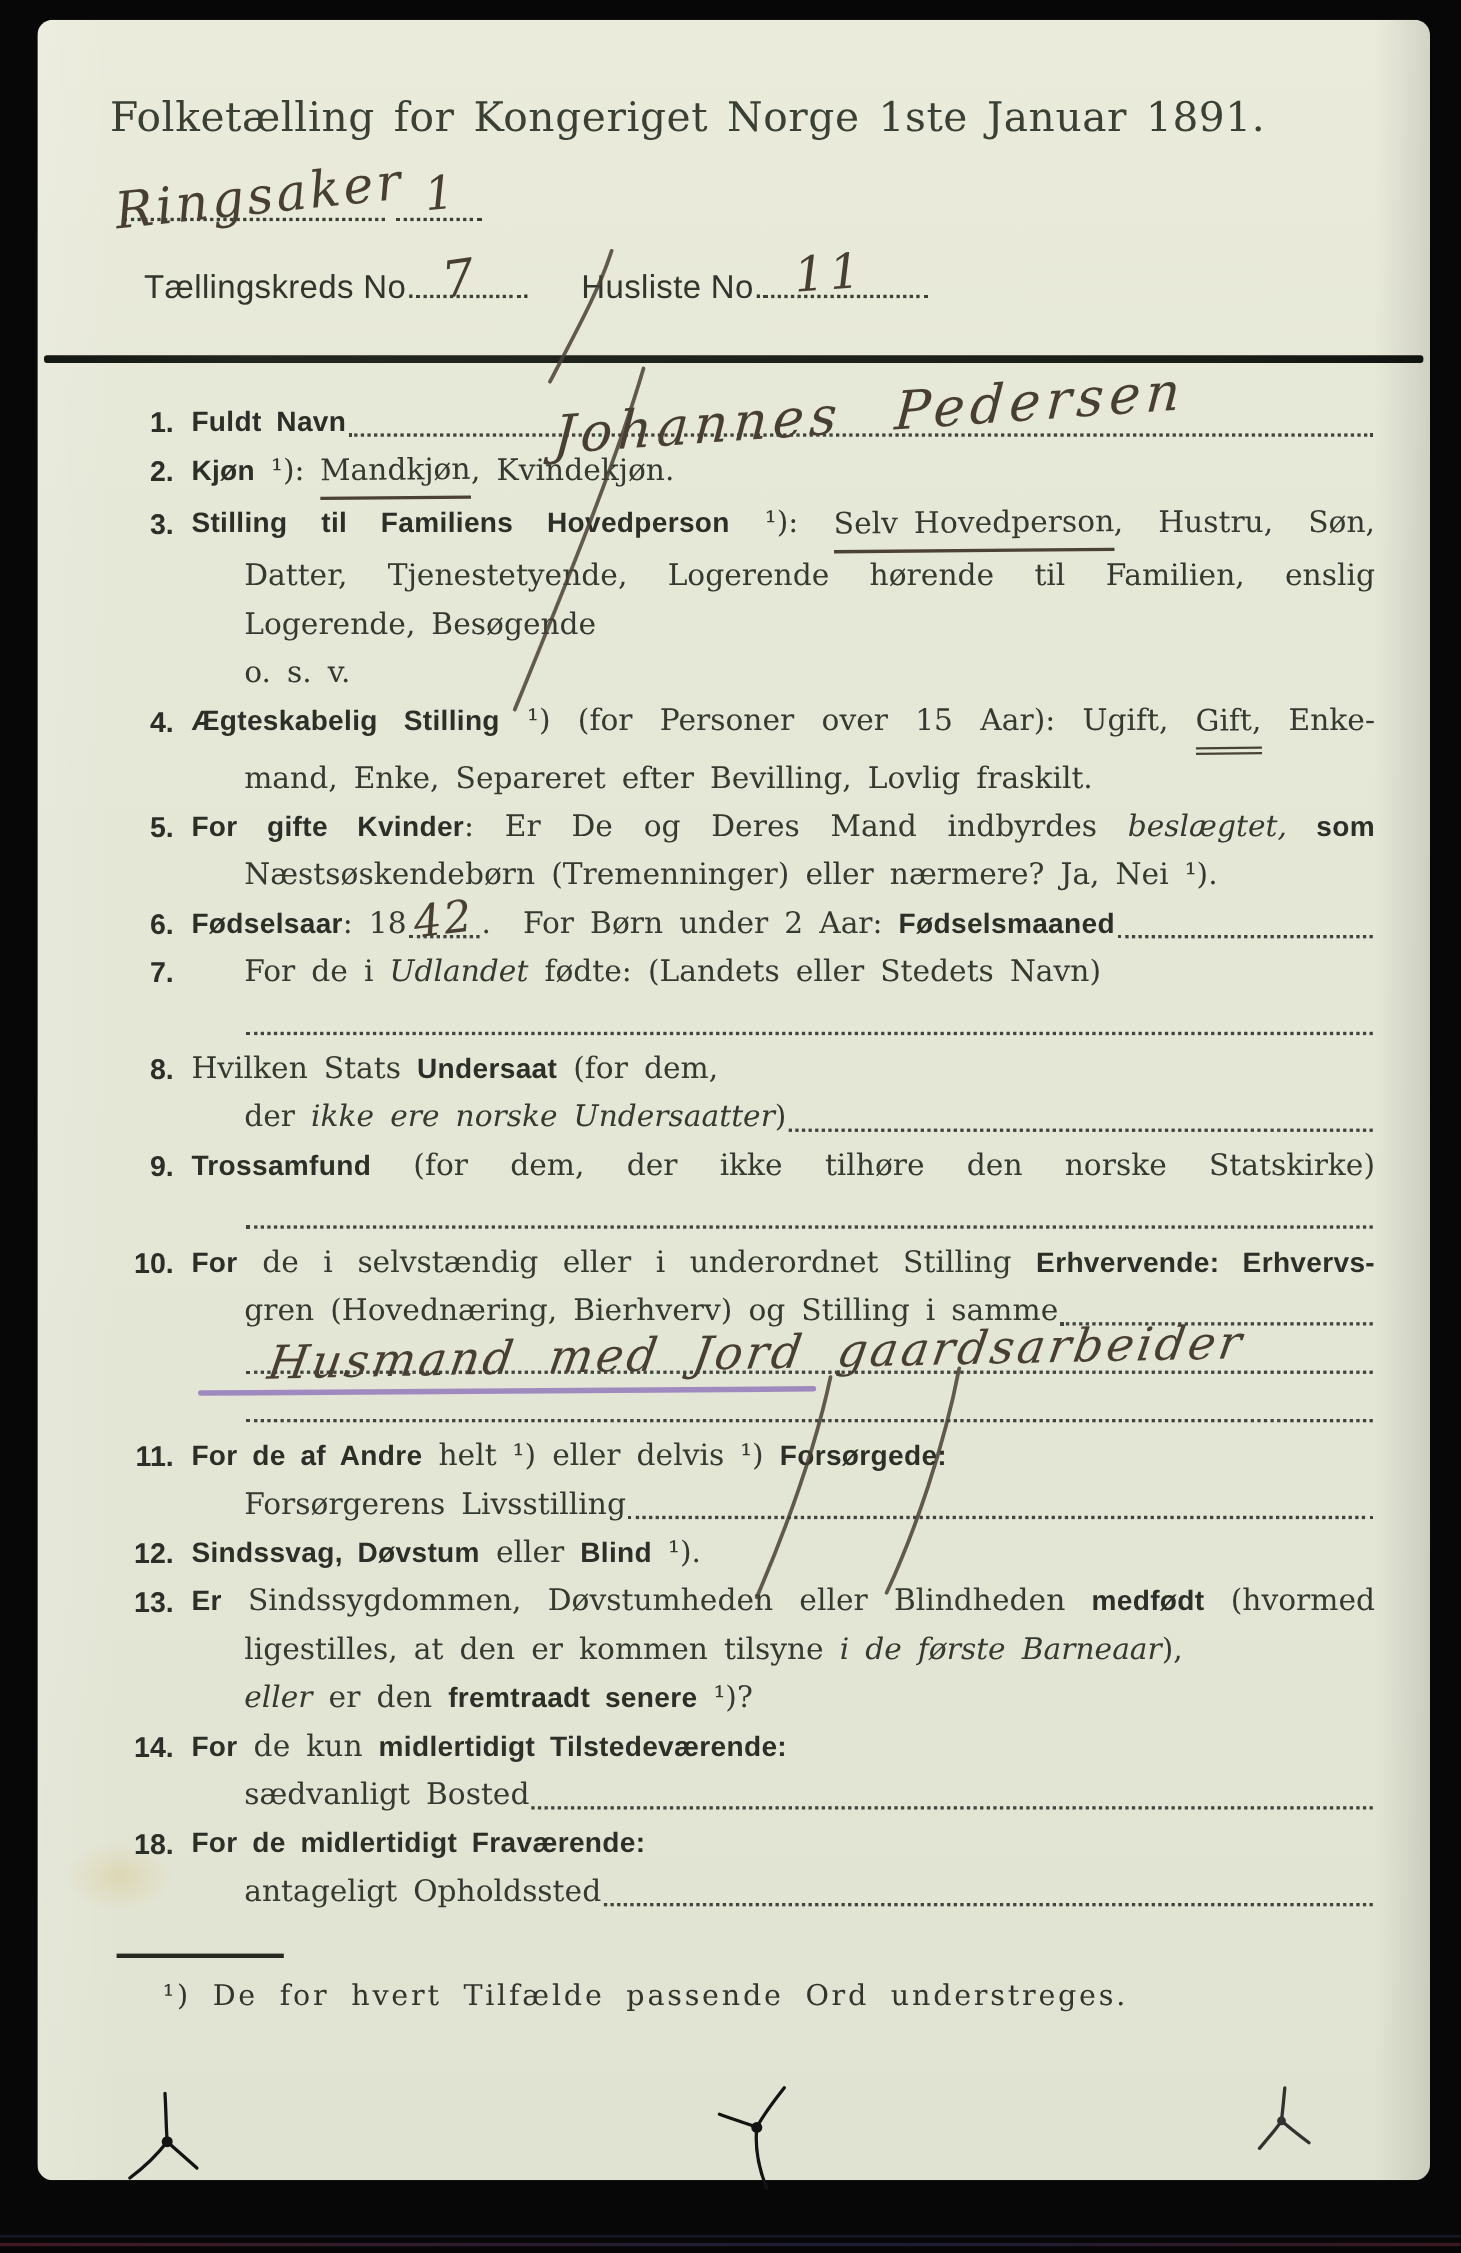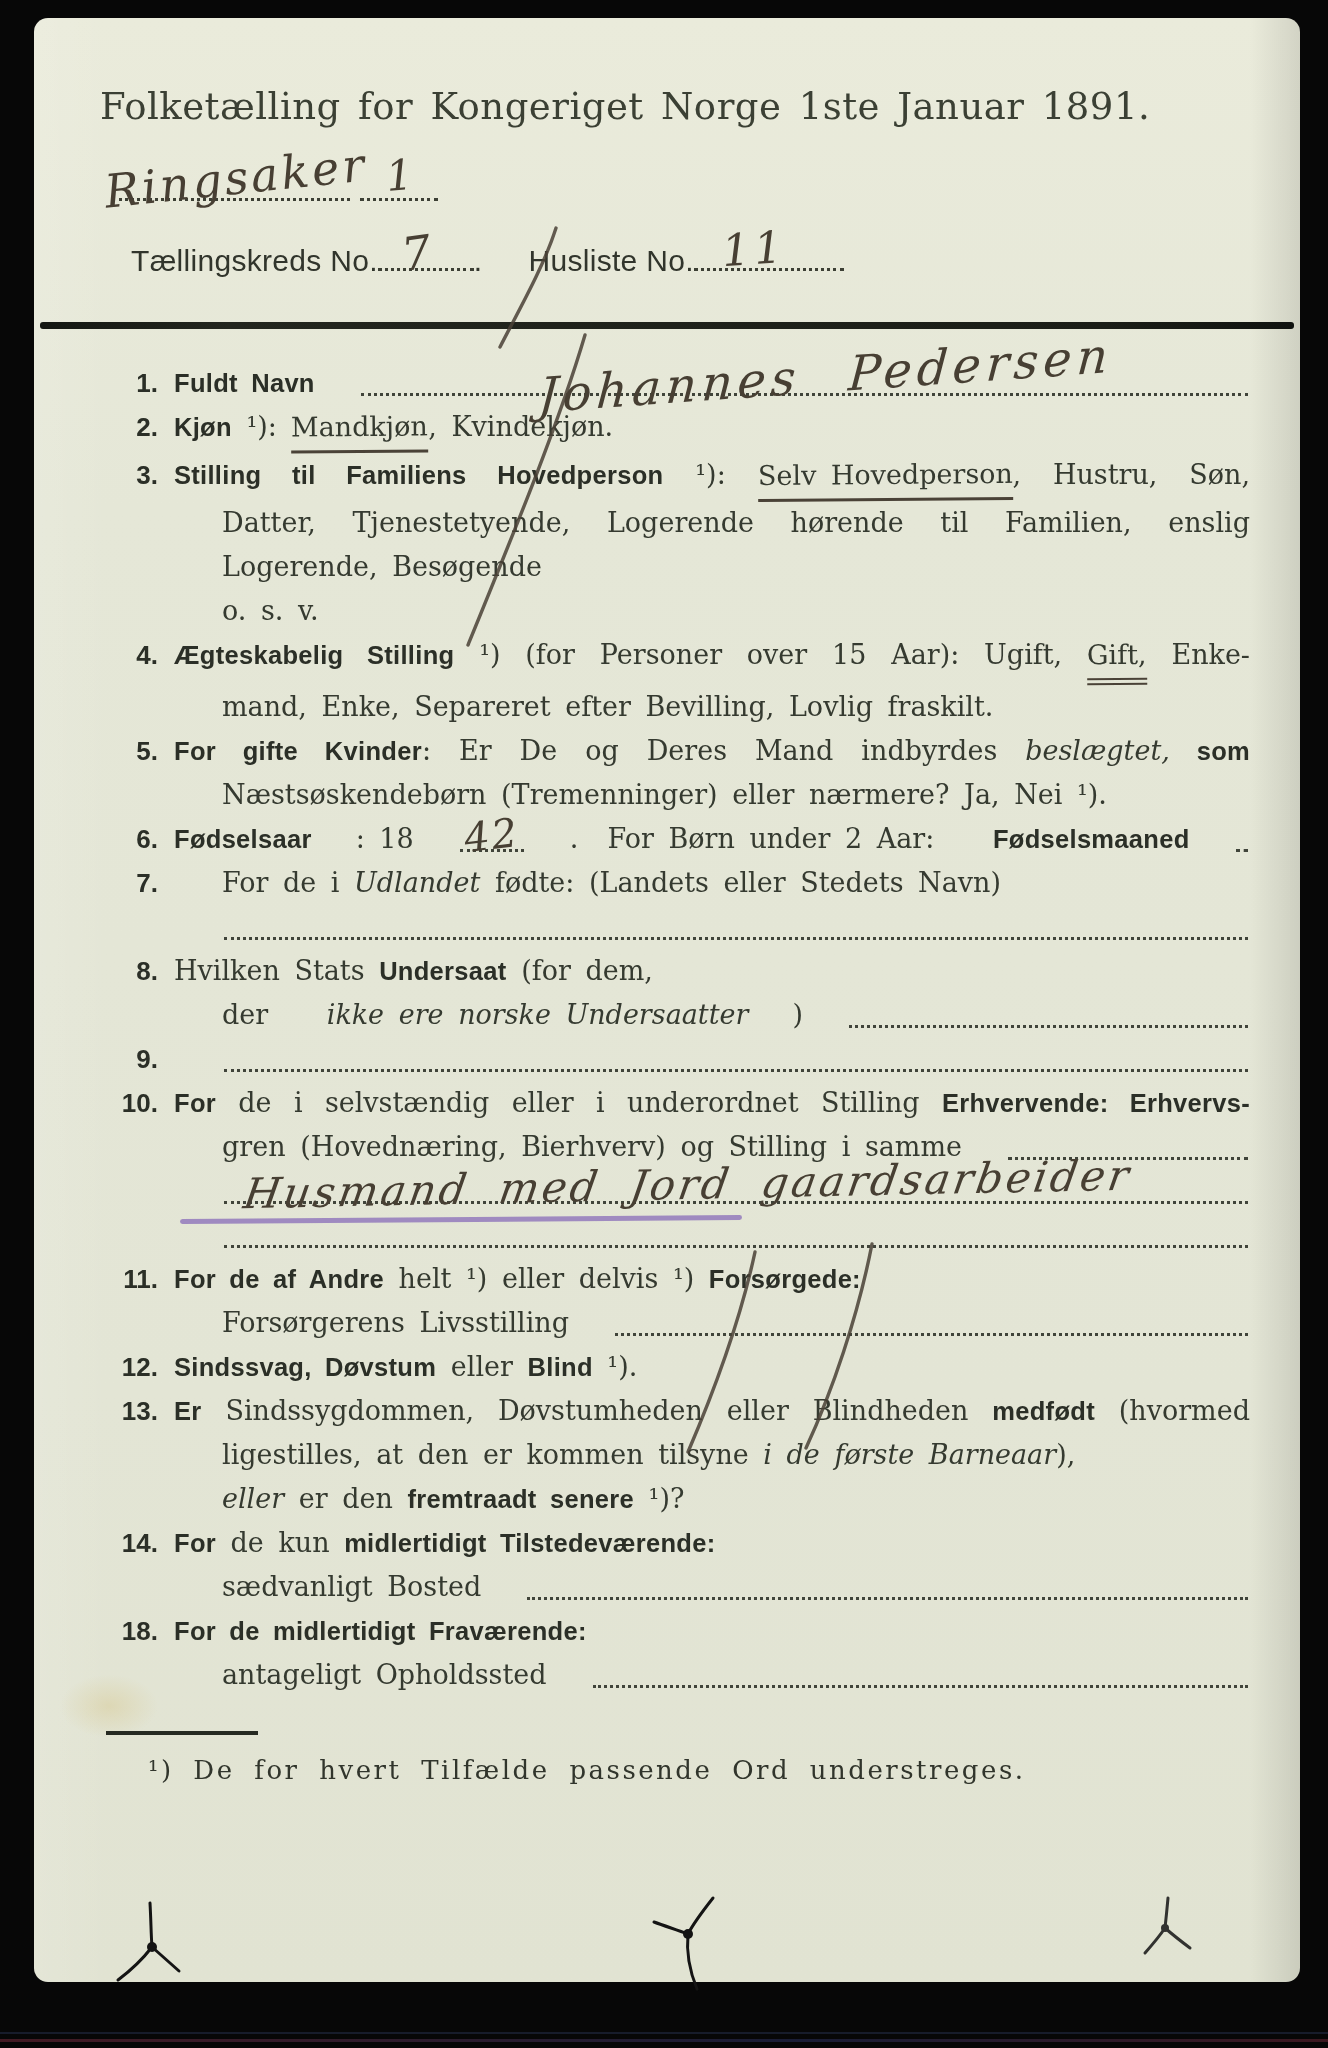--- a/index.html
+++ b/index.html
@@ -37,21 +37,21 @@
         background:linear-gradient(90deg,#141712,#23261e 15%,#1b1e17 85%,#101310);border-radius:3px;}
   
   .items{margin-top:32px;font-size:27px;}
   .item{display:flex;}
   .num{flex:0 0 58px;text-align:right;padding-right:16px;line-height:44px;
         font-family:"Liberation Sans",sans-serif;font-weight:700;font-size:26px;color:#2b2f27;}
   .body{flex:1;min-width:0;}
   .line{display:block;line-height:44px;min-height:44px;word-spacing:6px;}
   .ind{padding-left:48px;}
   .just{text-align:justify;text-align-last:justify;}
-  .flexline{display:flex;align-items:center;gap:44px;}
+  .flexline{display:flex;align-items:center;}
   .flexline .seg{white-space:pre;}
   .seg.b{font-family:"Liberation Sans",sans-serif;font-weight:700;font-size:25.5px;color:#2b2f27;letter-spacing:.3px;}
   .seg.i{font-style:italic;}
   .seg.hu{display:inline-block;border-bottom:3px solid #4a4237;padding-bottom:1px;transform:rotate(-.5deg);}
   .seg.hu2{display:inline-block;border-bottom:7px double #4a4237;padding-bottom:1px;transform:rotate(-.6deg);}
   .dots{position:relative;flex:1 1 auto;height:0;align-self:flex-end;margin:0 2px 9px 2px;
         border-bottom:3px dotted #40443a;}
   .dots .hw{position:absolute;bottom:-2px;left:12%;white-space:nowrap;}
   .hw-name{font-size:48px;letter-spacing:5px;word-spacing:28px;left:20% !important;bottom:-4px !important;
         transform:rotate(-4deg) skewX(-8deg);}
@@ -156,20 +156,21 @@
               <span class="seg">der </span>
               <span class="seg i">ikke ere norske Undersaatter</span>
               <span class="seg">)</span>
               <span class="dots"></span>
             </div>
           </div>
         </div>
         <div class="item">
           <div class="num">9.</div>
           <div class="body">
+            <div class="line just"><span class="seg b">Trossamfund</span><span class="seg"> (for dem, der ikke tilhøre den norske Statskirke)</span></div>
             <div class="line ind flexline">
               <span class="dots"></span>
             </div>
           </div>
         </div>
         <div class="item">
           <div class="num">10.</div>
           <div class="body">
             <div class="line just"><span class="seg b">For</span><span class="seg"> de i selvstændig eller i underordnet Stilling </span><span class="seg b">Erhvervende: Erhvervs-</span></div>
             <div class="line ind flexline">

